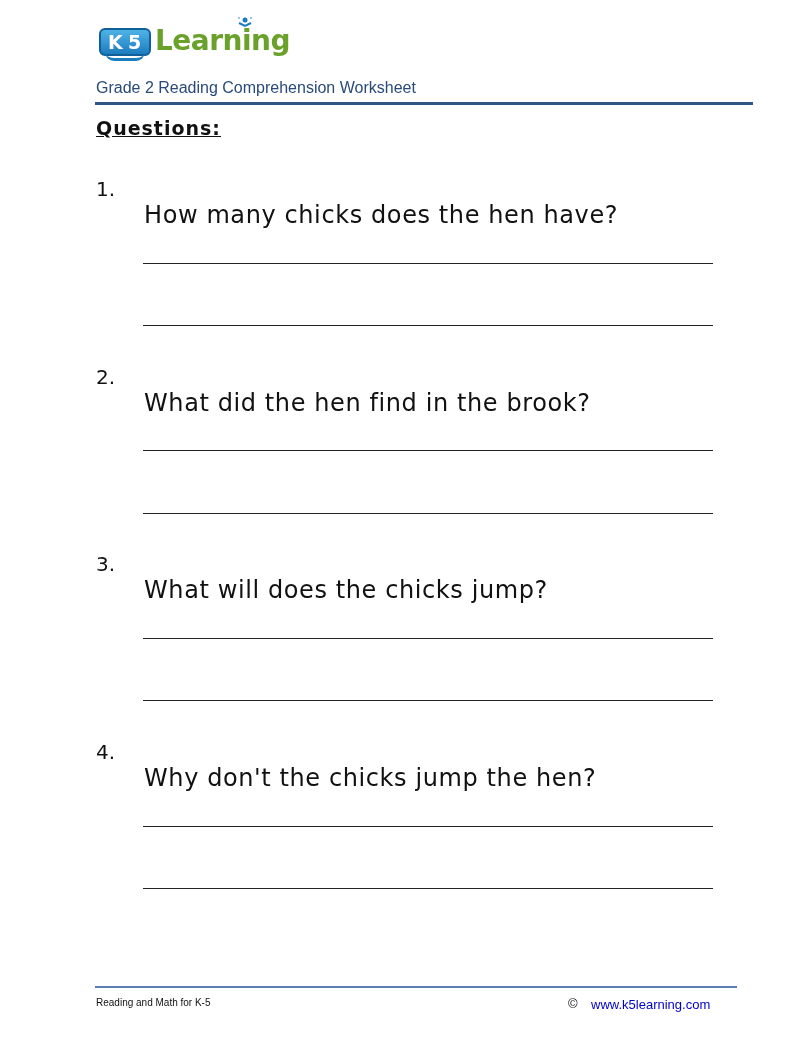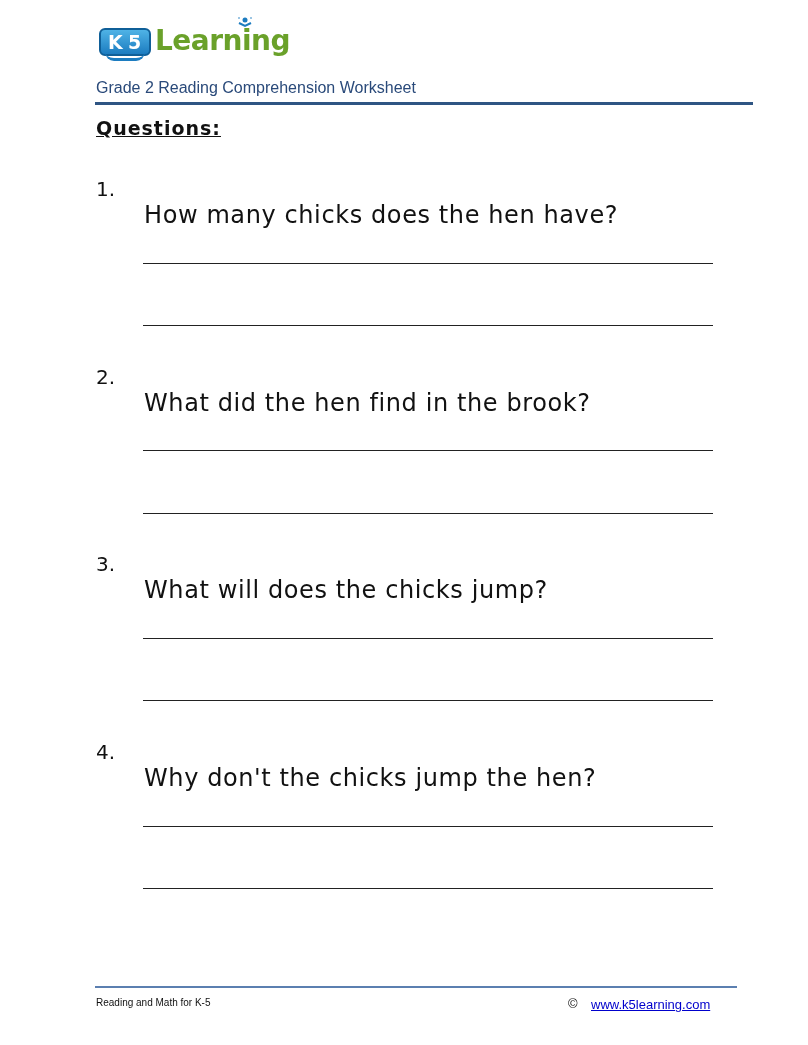--- a/index.html
+++ b/index.html
@@ -21,21 +21,21 @@
     .section-title { position: absolute; left: 96px; top: 117px; font-family: "DejaVu Sans", sans-serif; font-weight: bold; font-size: 19px; color: #111; text-decoration: underline; letter-spacing: 1px; }
 
     .question { position: absolute; left: 0; width: 808px; }
     .q-num { position: absolute; left: 96px; top: 0; font-family: "DejaVu Sans", sans-serif; font-size: 20px; color: #111; }
     .q-text { position: absolute; left: 144px; top: 0; font-family: "DejaVu Sans", sans-serif; font-size: 24px; color: #111; letter-spacing: 0.6px; margin-top: 24px; }
     .answer-line { position: absolute; left: 143px; width: 570px; height: 1px; background: #222; }
 
     .bottom-rule { position: absolute; left: 95px; top: 986px; width: 642px; height: 2px; background: #5b7fb0; }
     .footer-left { position: absolute; left: 96px; top: 997px; font-size: 10px; color: #111; }
     .footer-copy { position: absolute; left: 568px; top: 996px; font-size: 13px; color: #111; }
-    .footer-link { position: absolute; left: 591px; top: 997px; font-size: 13px; color: #0000cc; text-decoration: underline; }
+    .footer-link { position: absolute; left: 591px; top: 997px; font-size: 13px; color: #0000cc; }
   </style>
 </head>
 <body>
 
 <div class="logo">
   <div class="logo-badge">
     <span class="k">K</span>
     <span class="five">5</span>
   </div>
   <div class="logo-book"></div>

